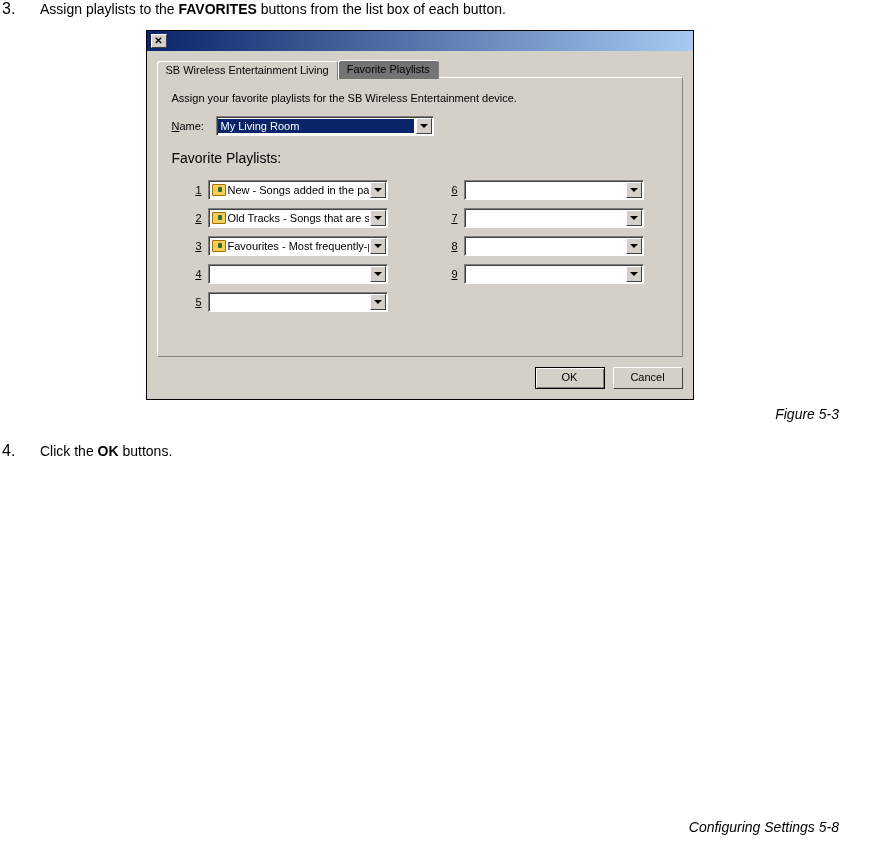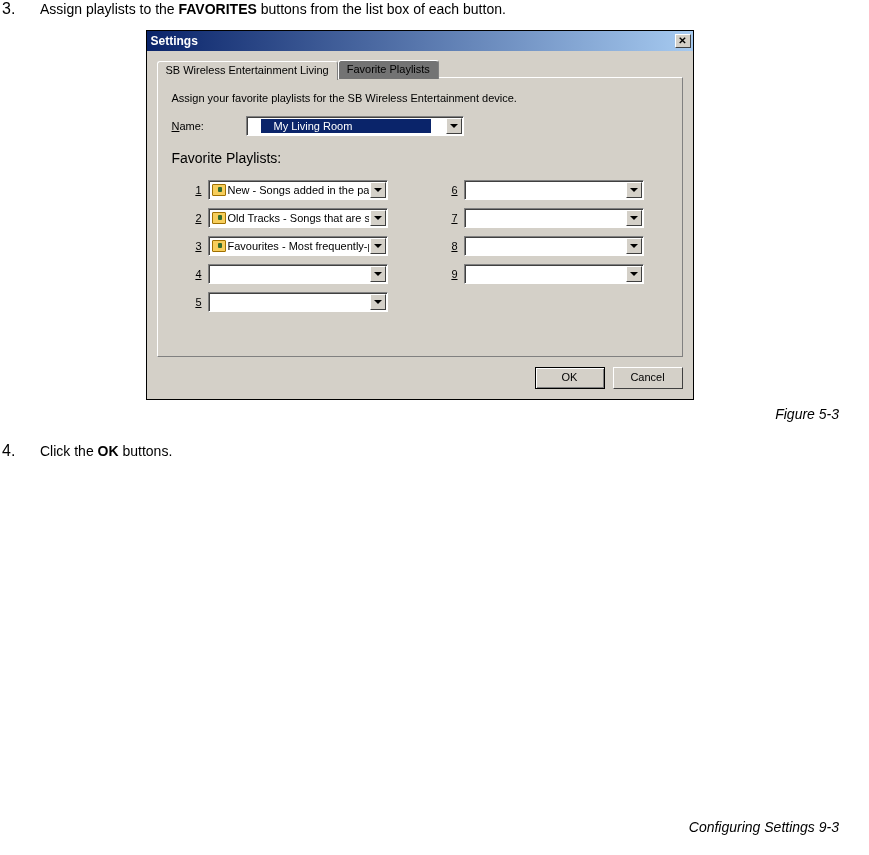--- a/index.html
+++ b/index.html
@@ -116,42 +116,42 @@
   .instr {
     font-size: 11px;
     margin-bottom: 12px;
   }
   .row-name {
     display: flex;
     align-items: center;
     margin-bottom: 14px;
   }
   .row-name .lbl {
-    width: 74px;
+    width: 44px;
     font-size: 11px;
   }
   .row-name .lbl .ul { text-decoration: underline; }
   .dd {
     display: flex;
     align-items: center;
     background: #fff;
     border: 1px solid #808080;
     border-top-color: #808080;
     border-left-color: #808080;
     border-right-color: #fff;
     border-bottom-color: #fff;
     box-shadow: inset 1px 1px 0 #404040;
     height: 20px;
     font-size: 11px;
   }
   .dd.selected .dd-text {
     background: #0a246a;
     color: #fff;
-    margin: 14px;
-    padding: 1px 13px;
+    margin: 1px;
+    padding: 1px 3px;
     flex: 1;
     white-space: nowrap;
     overflow: hidden;
   }
   .dd .dd-text {
     flex: 1;
     padding: 0 3px;
     white-space: nowrap;
     overflow: hidden;
   }
@@ -274,21 +274,20 @@
   <div class="step">
     <div class="step-num">3.</div>
     <div class="step-text">
       <span>Assign playlists to the </span><span class="bold">FAVORITES</span><span> buttons from the list box of each button.</span>
     </div>
   </div>
 
   <div class="dialog-wrap">
     <div class="dialog">
       <div class="titlebar">
-        <span class="title-text">Settings</span>
         <div class="close-btn">✕</div>
       </div>
 
       <div class="tabs">
         <div class="tab inactive">SB Wireless Entertainment Living</div>
         <div class="tab active">Favorite Playlists</div>
       </div>
 
       <div class="tab-body">
         <div class="instr">Assign your favorite playlists for the SB Wireless Entertainment device.</div>
@@ -406,13 +405,13 @@
 
   <div class="step">
     <div class="step-num">4.</div>
     <div class="step-text">
       <span>Click the </span><span class="bold">OK</span><span> buttons.</span>
     </div>
   </div>
 
 </div>
 
-<div class="footer">Configuring Settings  9-3</div>
+<div class="footer">Configuring Settings  5-8</div>
 
 </body></html>

